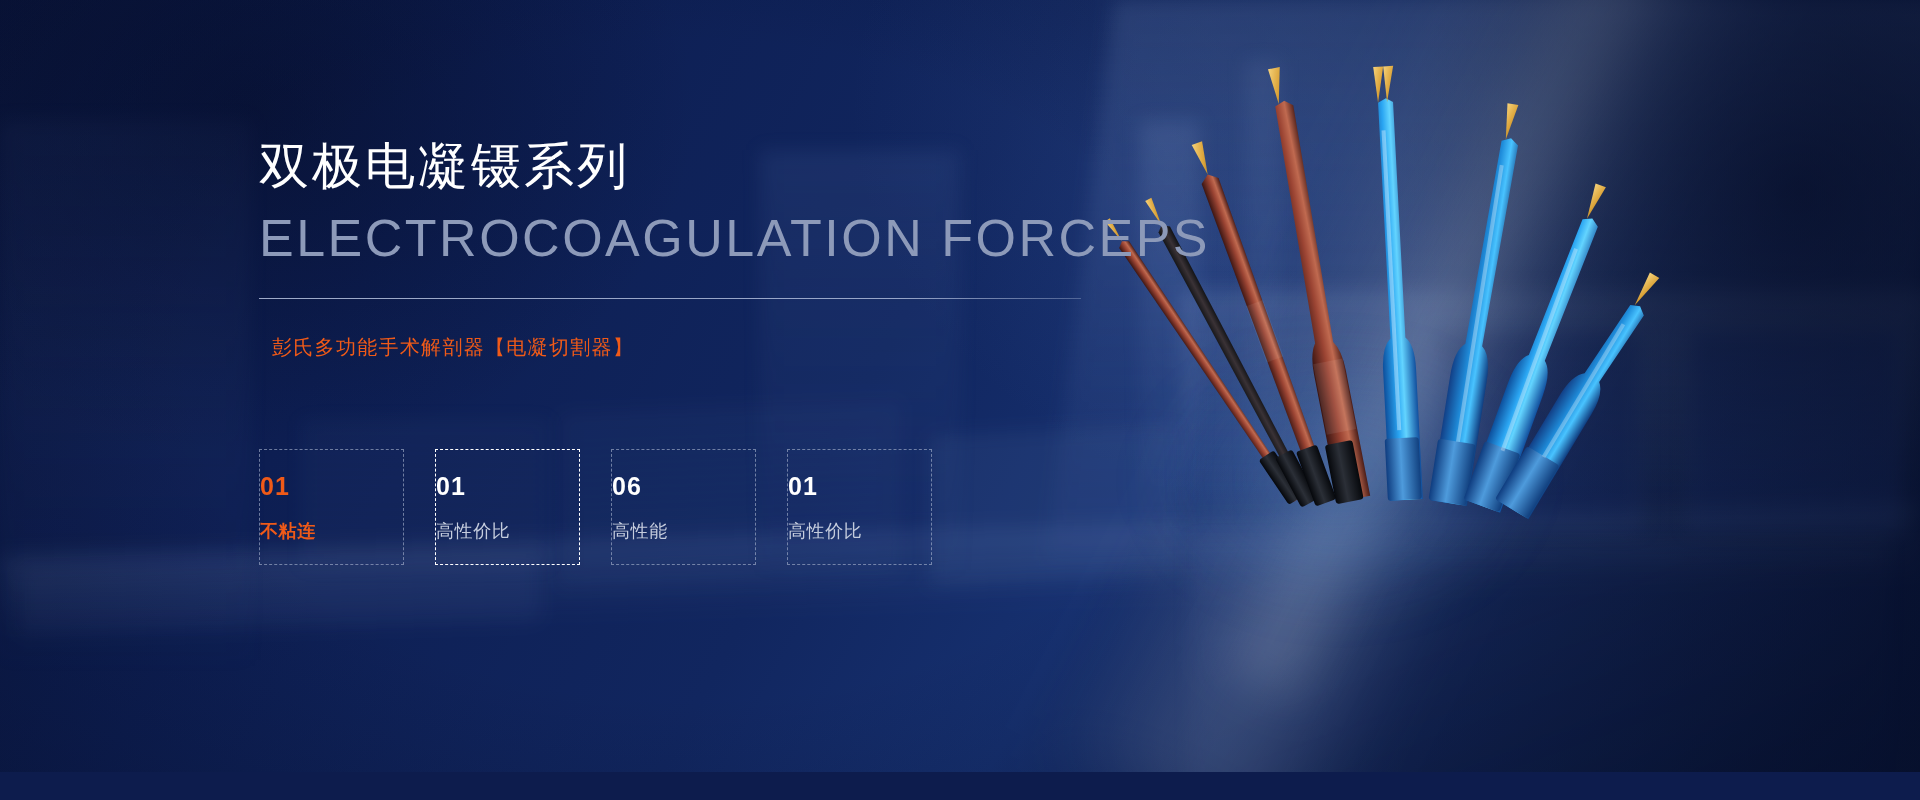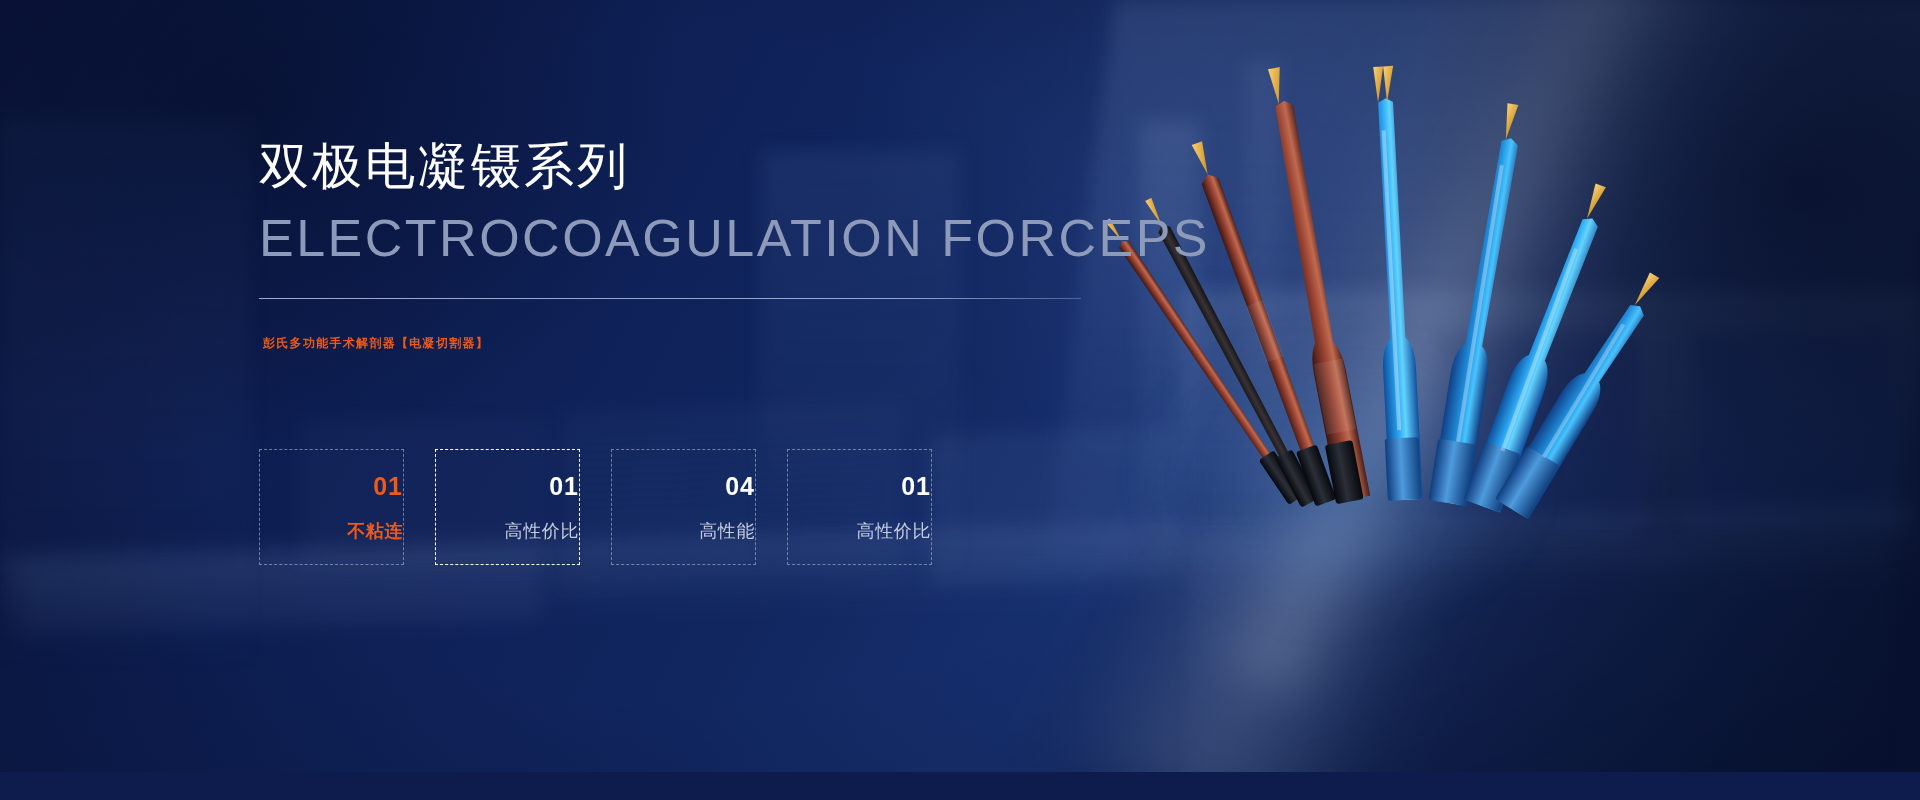--- a/index.html
+++ b/index.html
@@ -96,32 +96,32 @@
     position:absolute; left:259px; top:212px;
     font-size:52px; line-height:1; letter-spacing:2.5px;
     color:#8d9ab9; font-weight:400; white-space:nowrap;
   }
   .divider {
     position:absolute; left:259px; top:298px;
     width:822px; height:1px;
     background:linear-gradient(90deg, rgba(200,212,238,0.78) 0%, rgba(200,212,238,0.72) 78%, rgba(200,212,238,0.30) 100%);
   }
   .subtitle {
-    position:absolute; left:263px; top:337px;
-    font-size:12px; line-height:1; letter-spacing:1.3px;
-    color:#f05a18; font-weight:700; white-space:nowrap;
+    position:absolute; left:272px; top:337px;
+    font-size:20px; line-height:1; letter-spacing:1.3px;
+    color:#f05a18; font-weight:400; white-space:nowrap;
   }
 
   
   .features { position:absolute; left:259px; top:449px; display:flex; }
   .feature {
     width:145px; height:116px;
     margin-right:31px;
     display:flex; flex-direction:column;
-    align-items:flex-end; justify-content:center;
+    align-items:flex-start; justify-content:center;
     border:1px dashed rgba(168,180,206,0.62);
   }
   .feature:last-child { margin-right:0; }
   .feature.bright { border-color:#ffffff; }
   .feature .num {
     font-size:25px; font-weight:700; line-height:1;
     color:#ffffff; letter-spacing:1px;
   }
   .feature .lbl {
     margin-top:23px;
@@ -285,21 +285,21 @@
     <div class="features">
       <div class="feature accent">
         <span class="num">01</span>
         <span class="lbl">不粘连</span>
       </div>
       <div class="feature bright">
         <span class="num">01</span>
         <span class="lbl">高性价比</span>
       </div>
       <div class="feature">
-        <span class="num">04</span>
+        <span class="num">06</span>
         <span class="lbl">高性能</span>
       </div>
       <div class="feature">
         <span class="num">01</span>
         <span class="lbl">高性价比</span>
       </div>
     </div>
   </div>
 
 </div>

